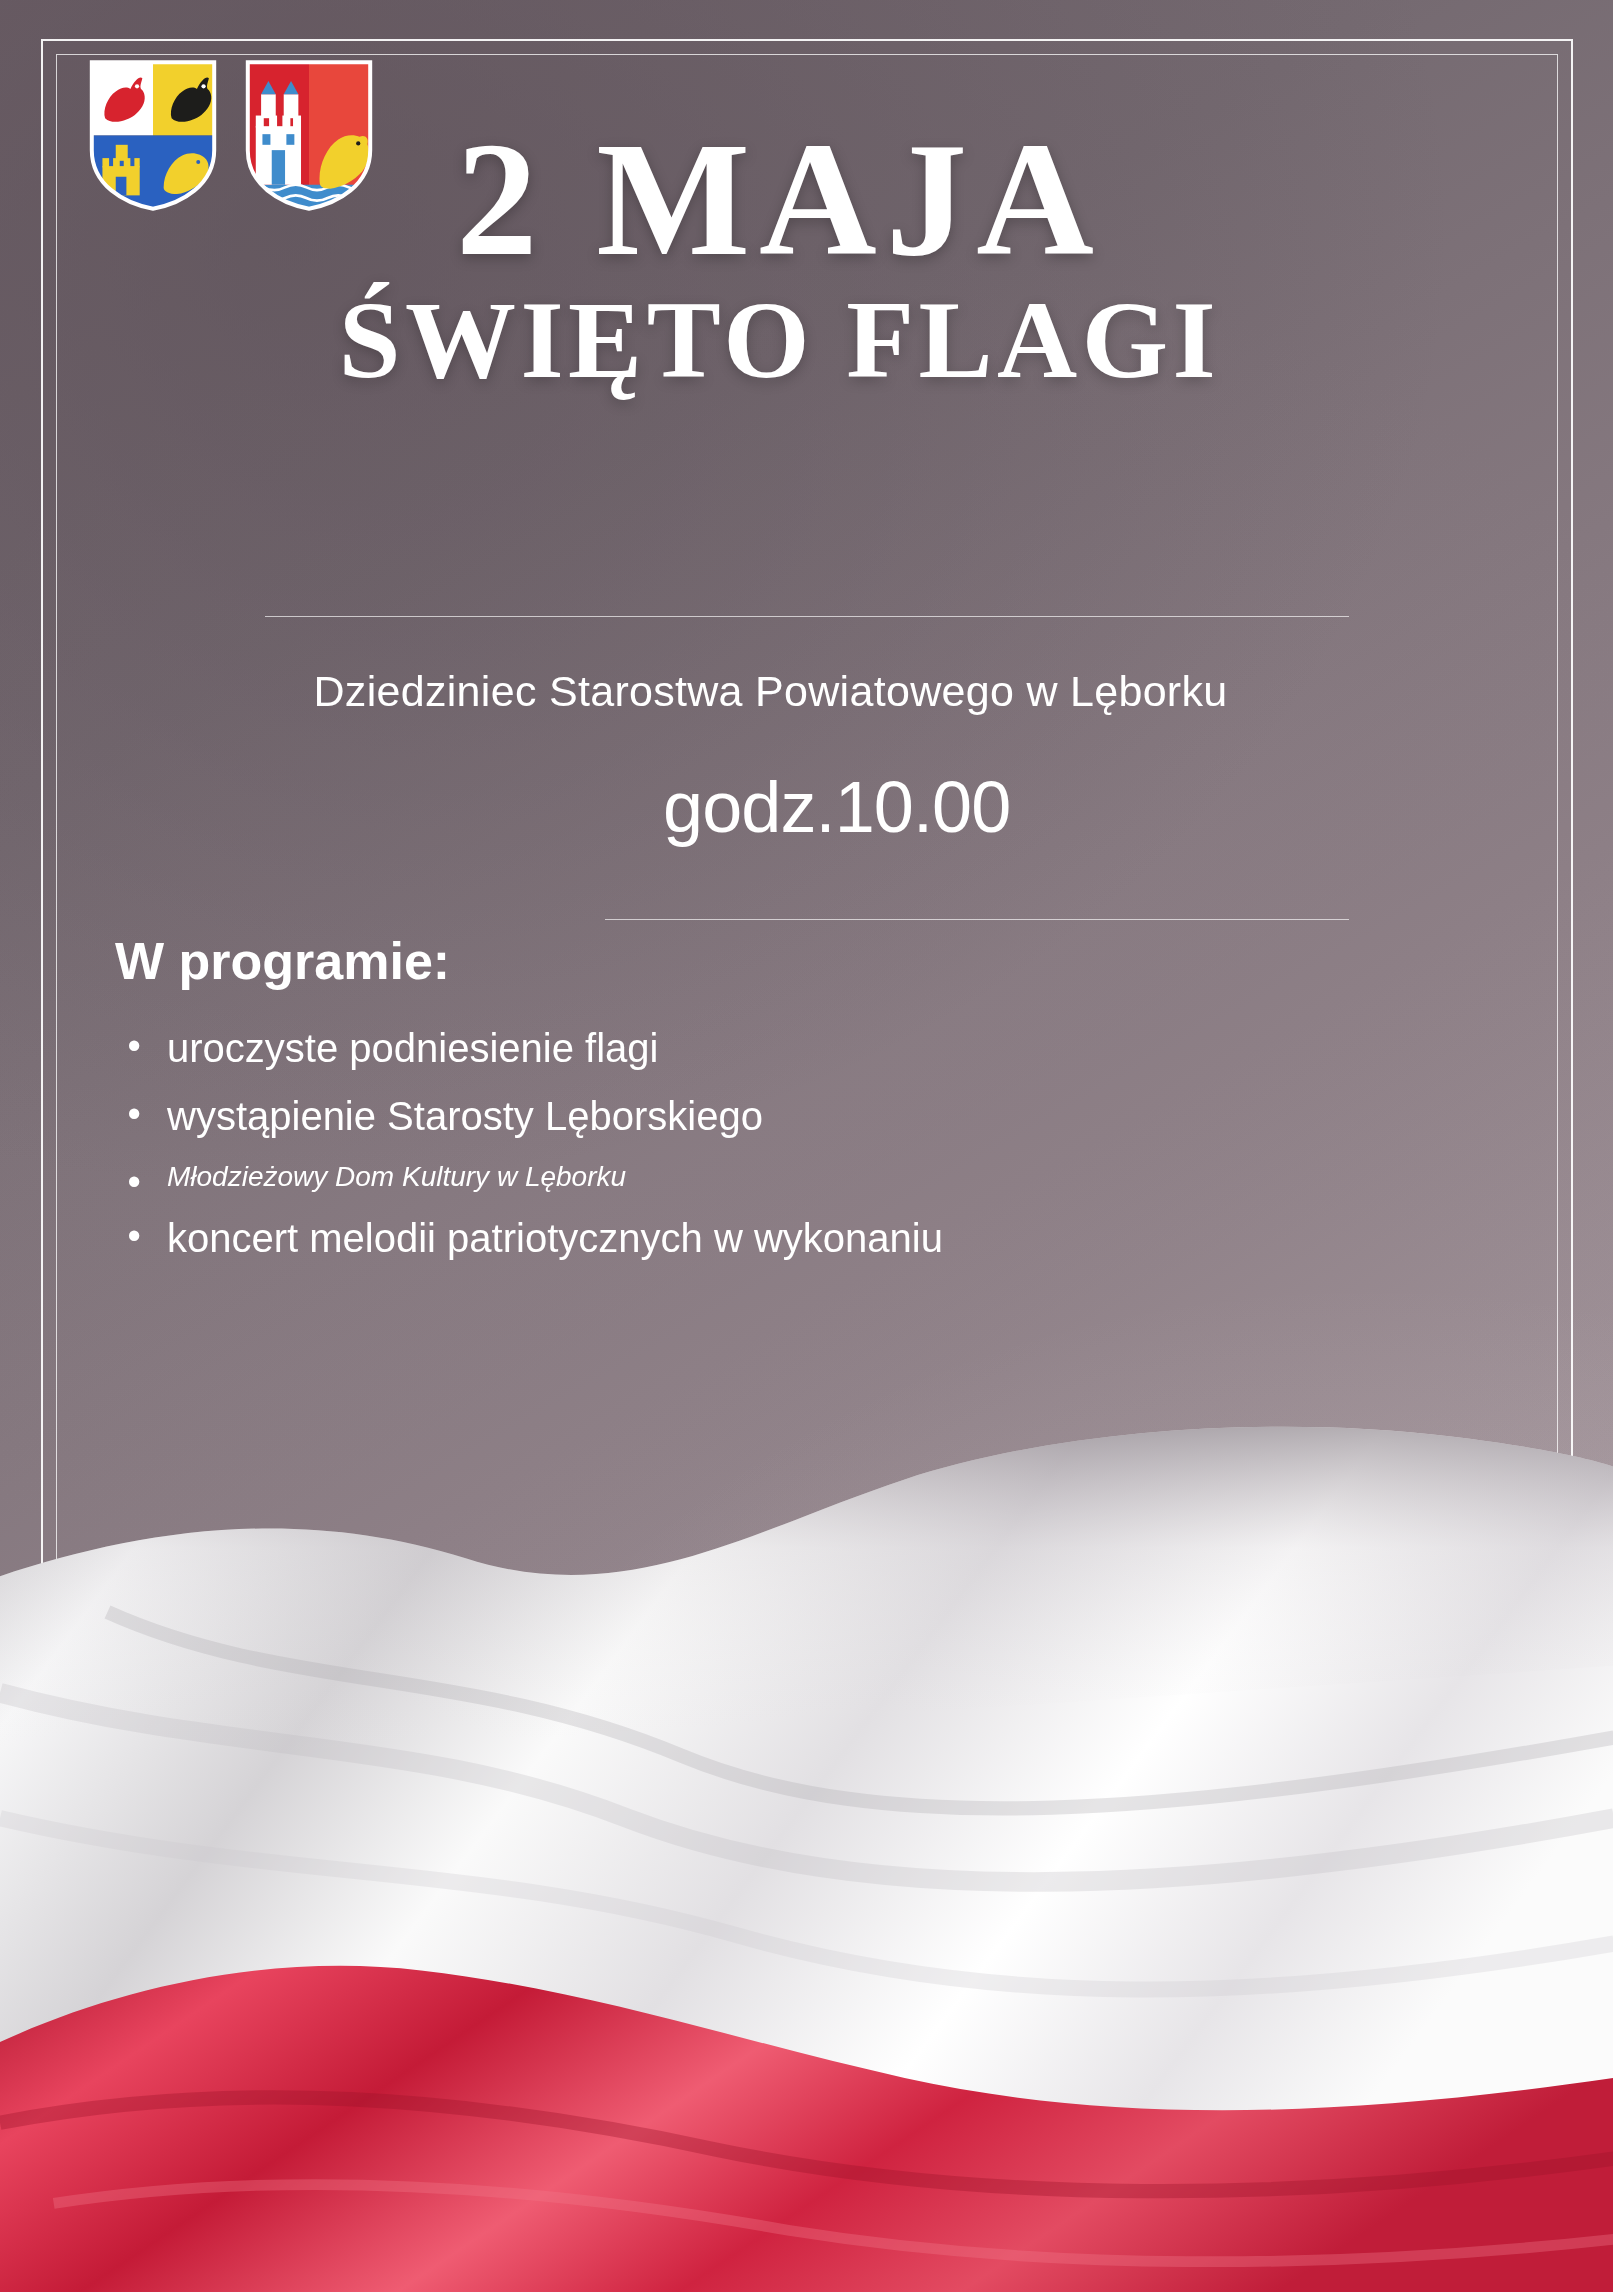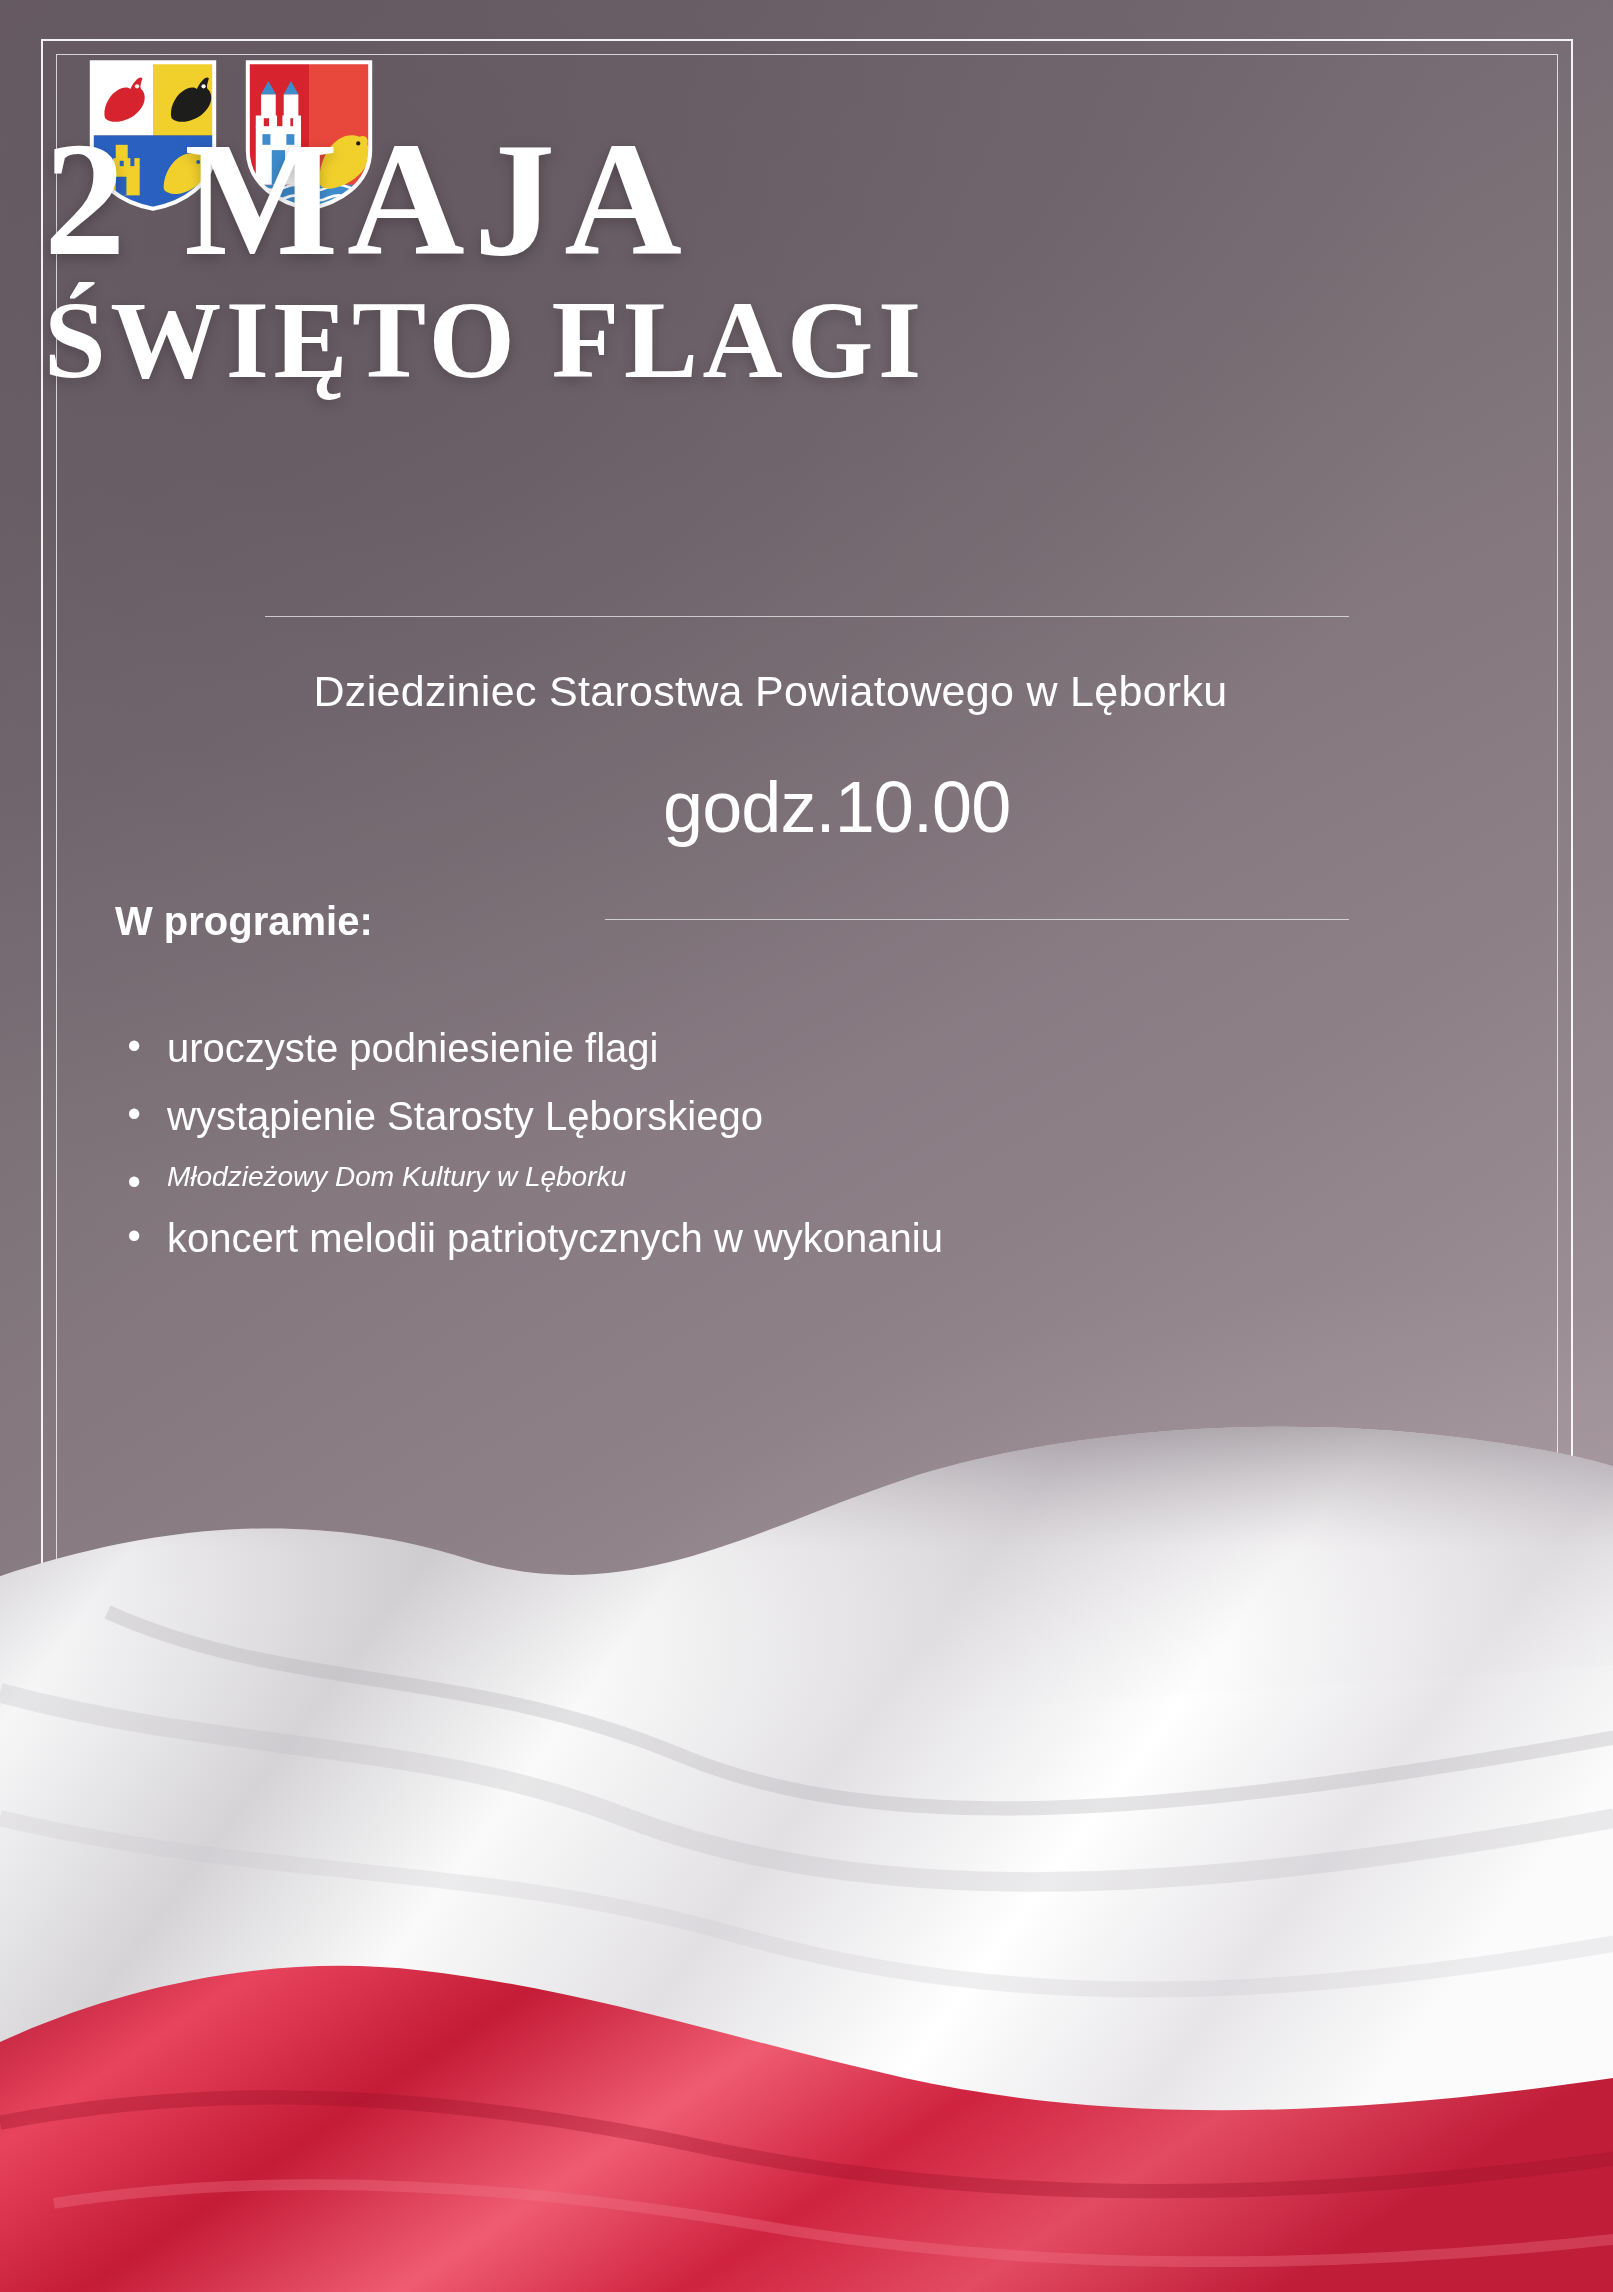--- a/index.html
+++ b/index.html
@@ -47,21 +47,21 @@
     gap: 21.5px;
     align-items: flex-start;
   }
   .crest { display:block; }
 
   
   .title-block {
     position: absolute;
     left: 0; right: 99px;
     top: 116px;
-    text-align: left;
+    text-align: center;
     color: #ffffff;
     font-family: "Liberation Serif", serif;
     padding-left: 44px;
   }
   .title-main {
     font-size: 163px;
     line-height: 1.02;
     font-weight: 700;
     letter-spacing: 9px;
     text-shadow: 0 3.6px 12.5px rgba(0,0,0,0.25);
@@ -103,23 +103,23 @@
     color: #ffffff;
     font-size: 72px;
     font-weight: 400;
     letter-spacing: -0.9px;
   }
 
   
   .program-heading {
     position: absolute;
     left: 115px;
-    top: 899px;
-    color: #ffffff;
-    font-size: 40px;
+    top: 931px;
+    color: #ffffff;
+    font-size: 52px;
     font-weight: 700;
   }
   .program-list {
     position: absolute;
     left: 115px;
     top: 1021px;
     width: 1272px;
     margin: 0;
     padding: 0;
     list-style: none;

